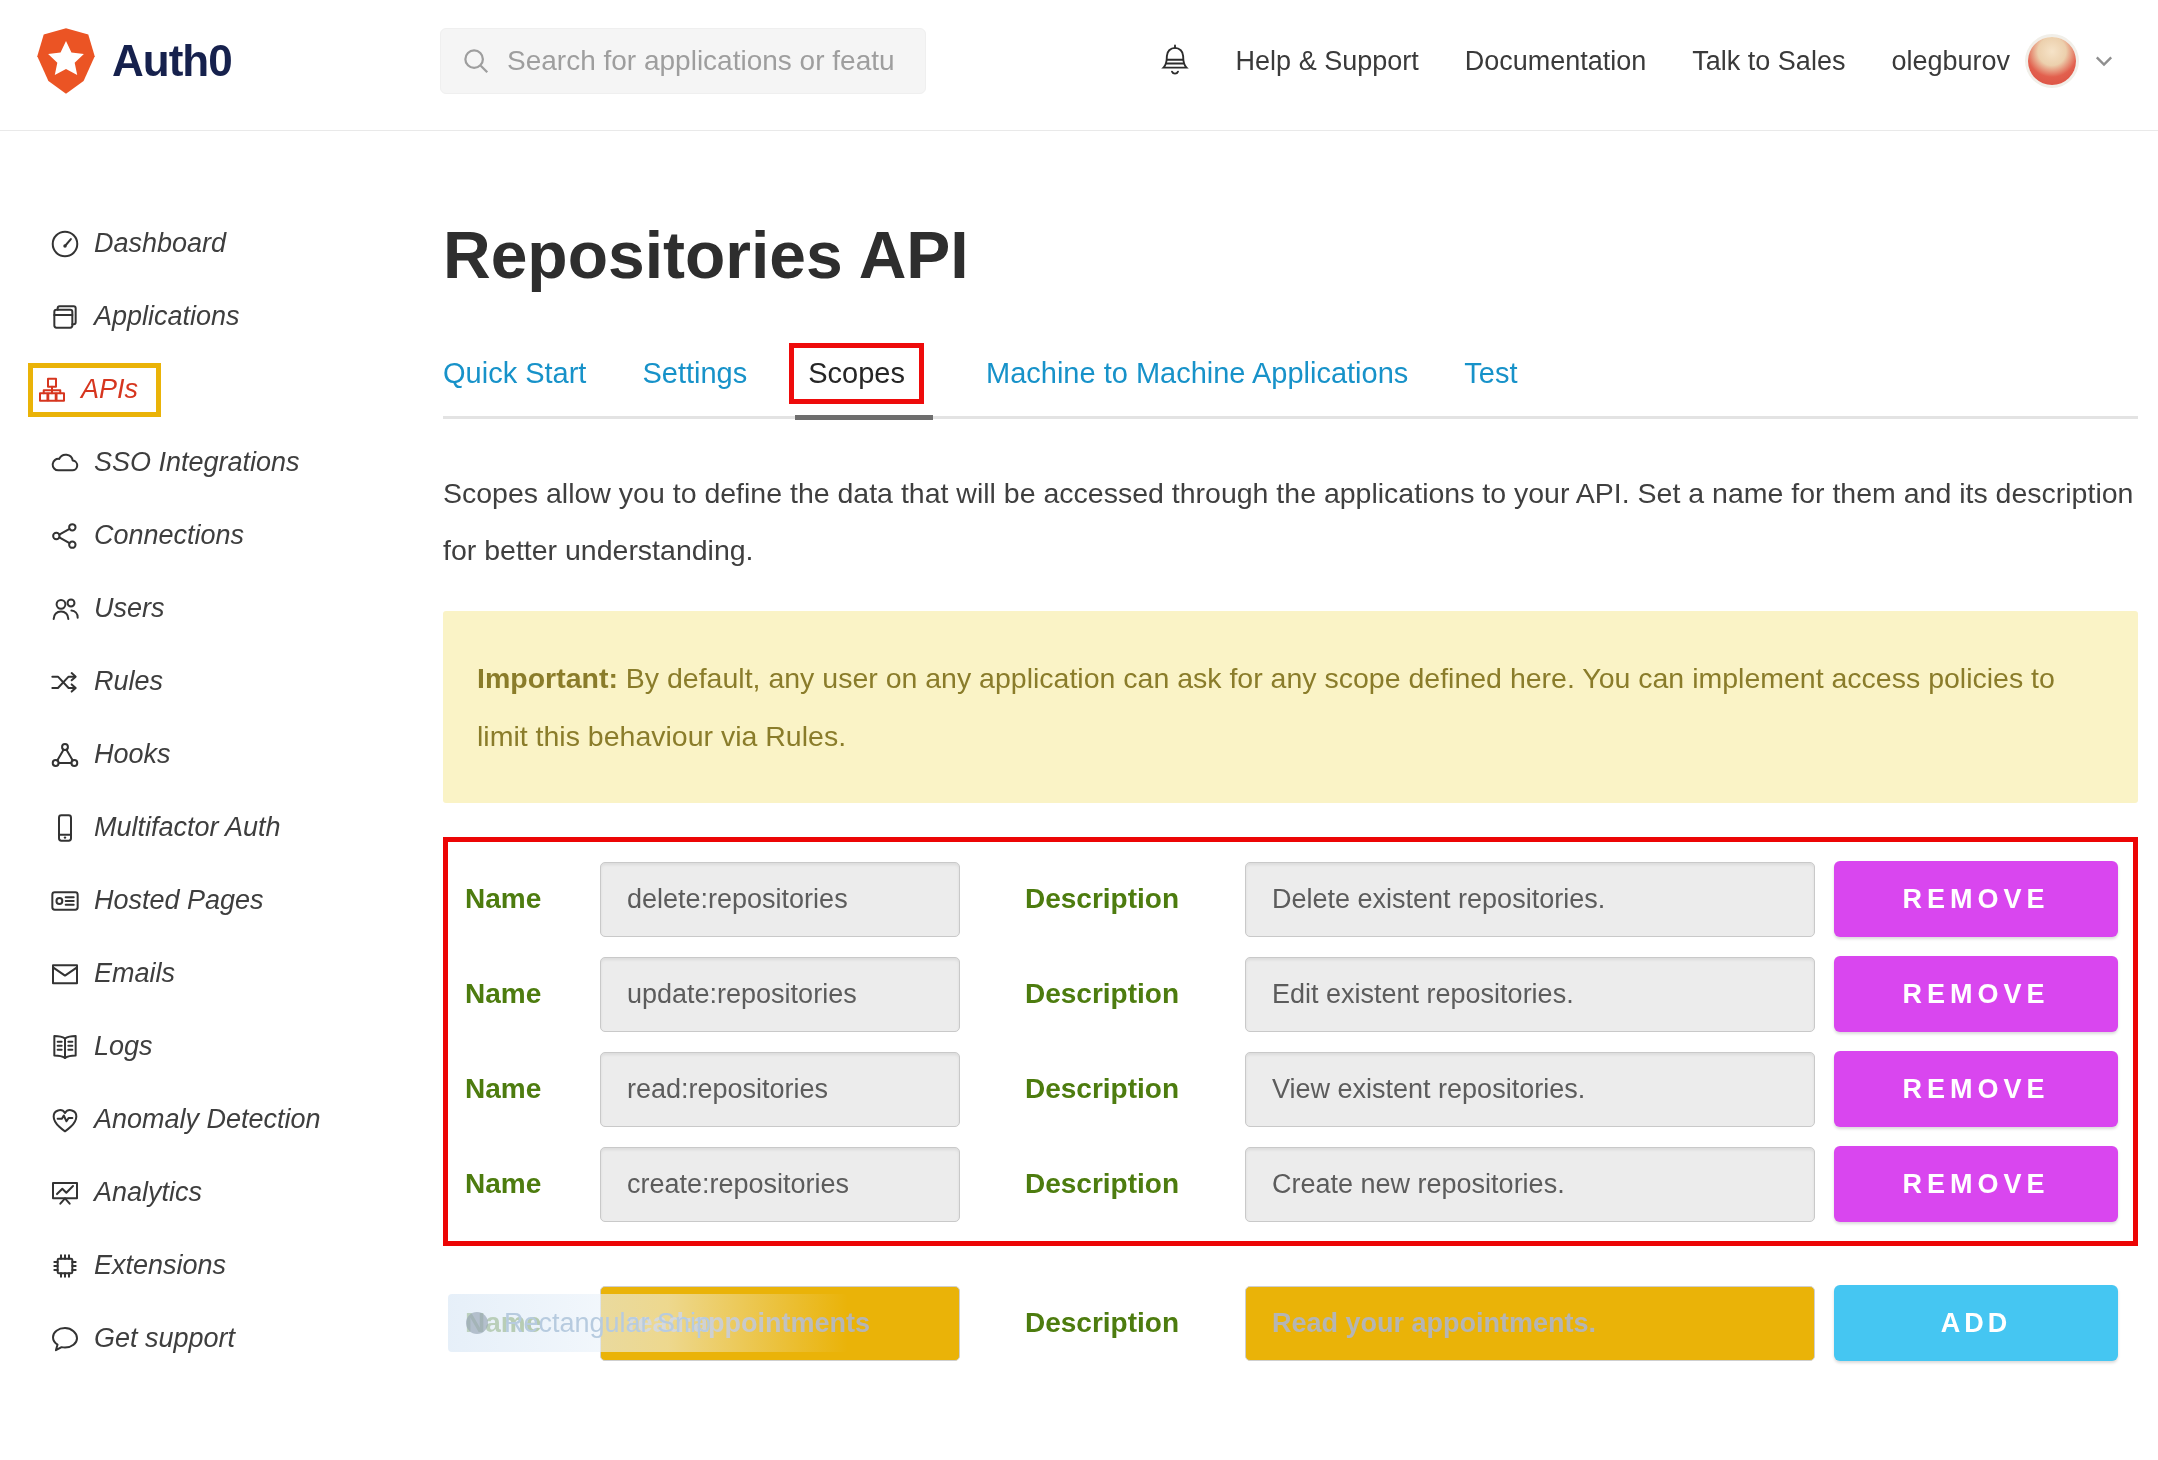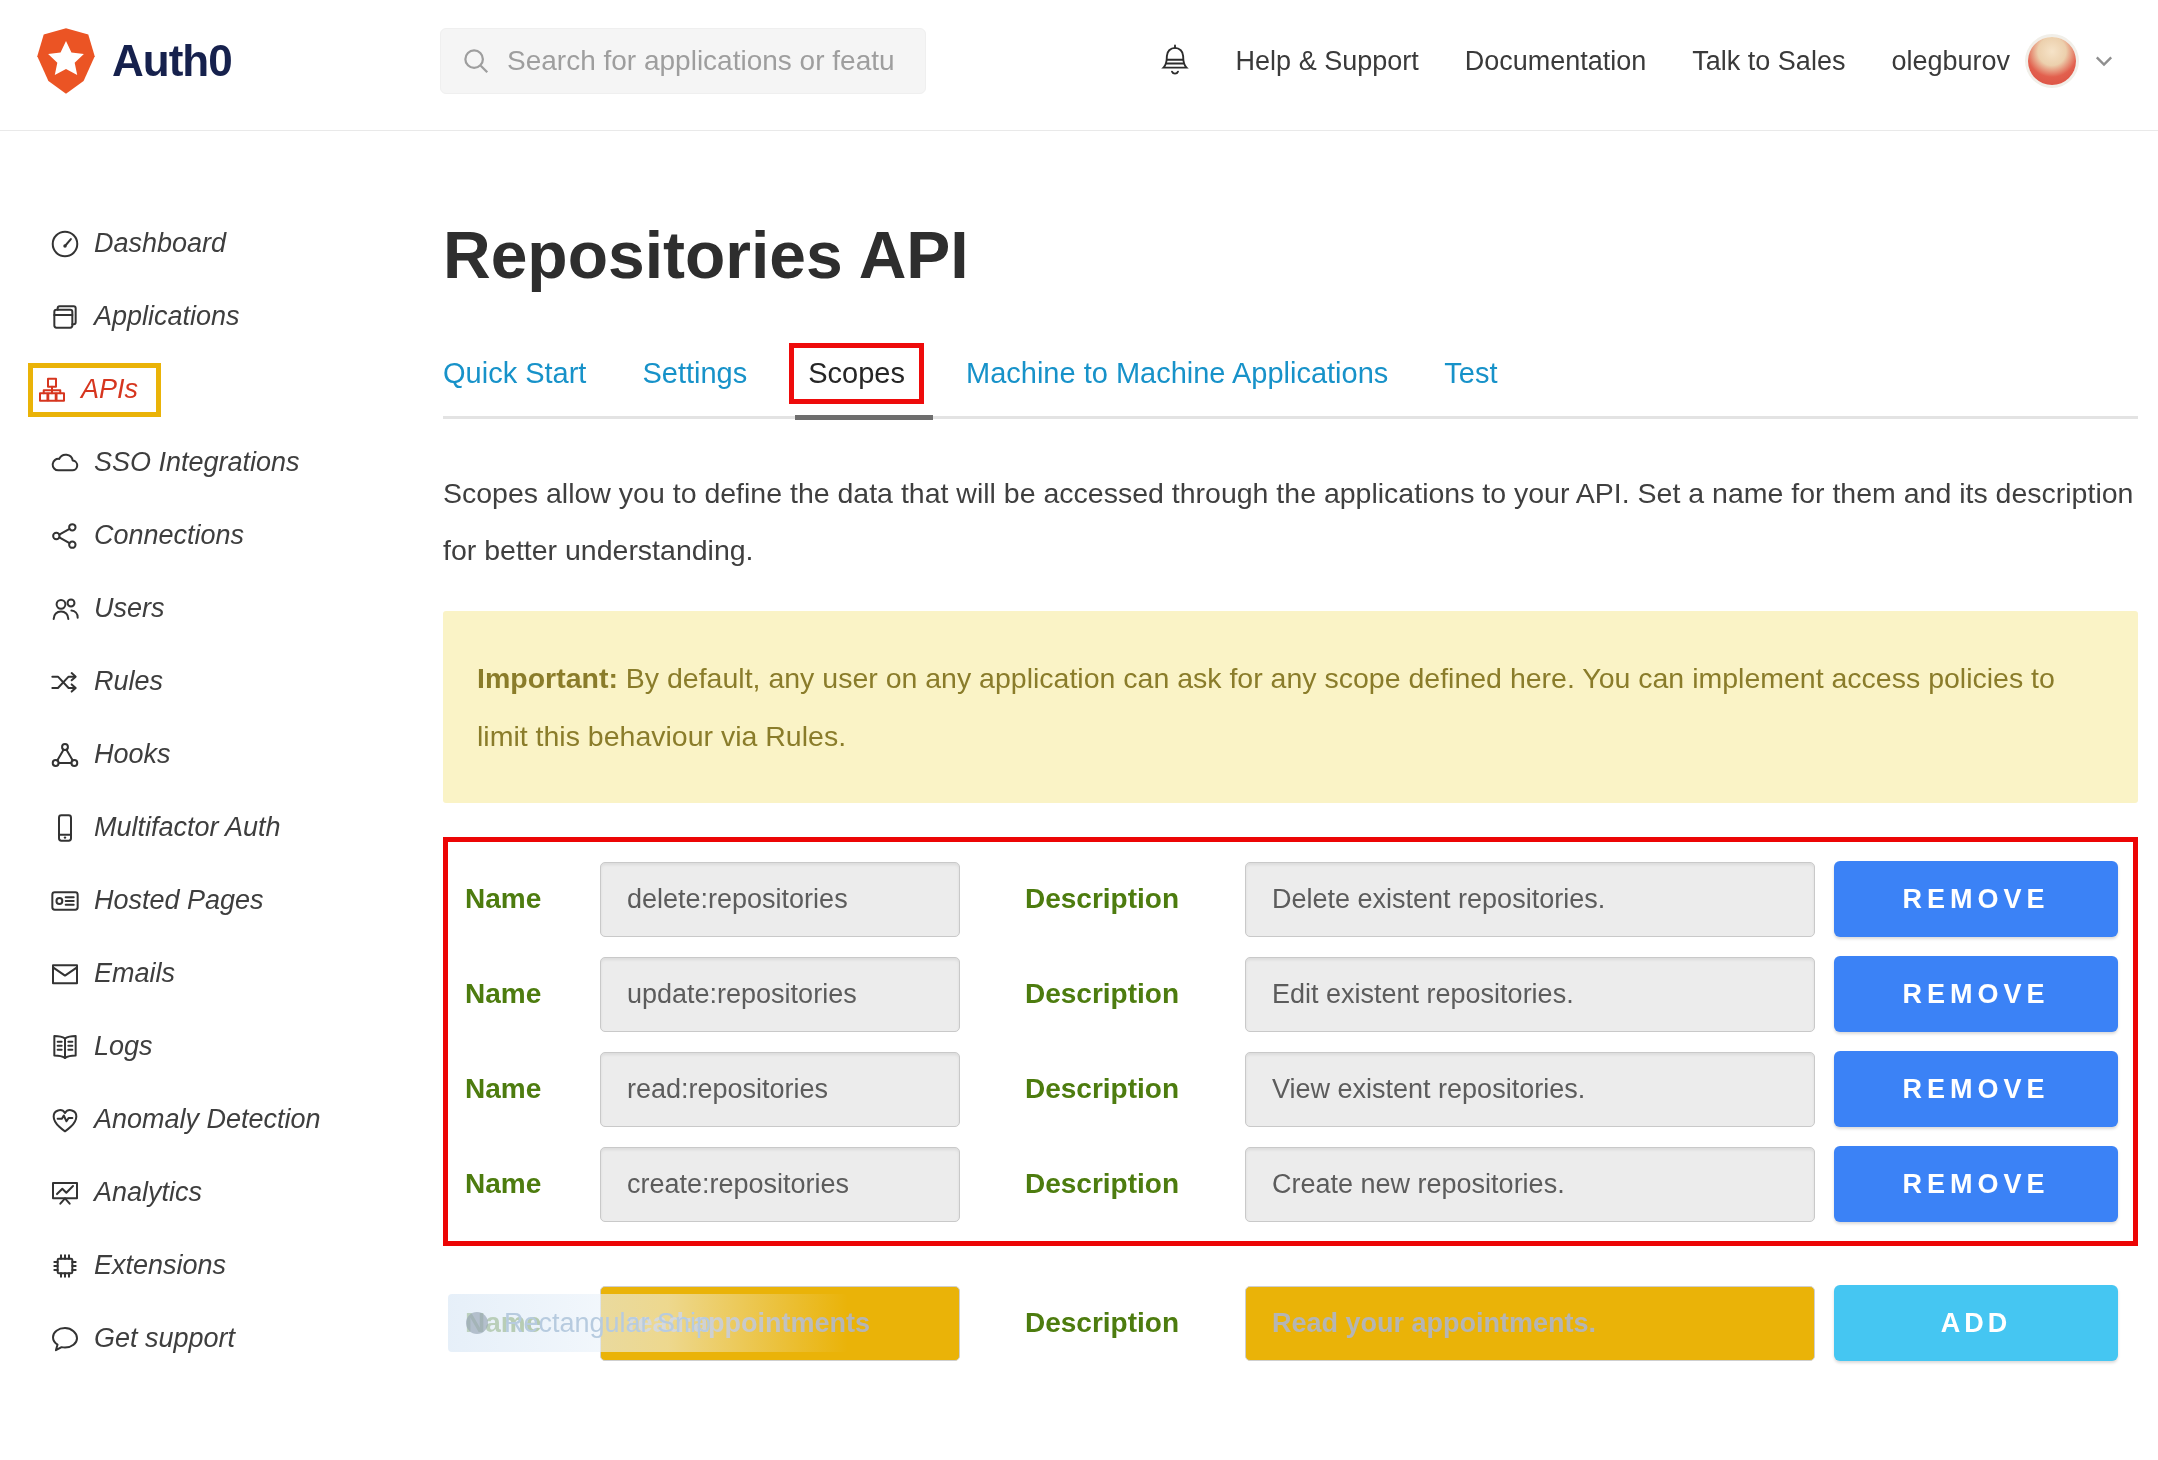--- a/index.html
+++ b/index.html
@@ -38,41 +38,41 @@
   .side-item.active { color: #D6361F; }
   .side-item.active .icon svg { stroke: #D6361F; }
   .side-item.active .side-box { border: 5px solid #eab308; padding: 5px 18px 5px 2px; margin-left: -20px; }
 
   .main { flex: 1 1 auto; padding: 86px 26px 0 38px; }
   .page-title { font-size: 66px; font-weight: 700; color: #2e2e2e; margin: 0 0 64px 0; letter-spacing: 0; }
 
   
   .tabs { display: flex; align-items: center; font-size: 29px; color: #1792C9; }
   .tab { cursor: pointer; margin-right: 56px; white-space: nowrap; }
-  .tab-annotation { border: 5px solid #EE0B0B; padding: 9px 14px; margin: -14px 42px -14px -14px; }
+  .tab-annotation { border: 5px solid #EE0B0B; padding: 9px 14px; margin: -14px 62px -14px -14px; }
   .tab.active { color: #262626; margin-right: 0; }
   .tab-divider { margin-top: 26px; height: 3px; background: #e3e3e3; position: relative; }
   .tab-indicator { position: absolute; left: 352px; top: -1px; width: 138px; height: 5px; background: #6e6e6e; }
 
   
   .scopes-desc { margin: 46px 0 0 0; font-size: 28.5px; line-height: 57px; color: #3f3f3f; width: 1695px; }
   .banner { margin-top: 32px; background: #FAF3C6; color: #8A7C2A; padding: 38px 34px; font-size: 28.5px; line-height: 58px; border-radius: 3px; }
   .banner b { font-weight: 700; text-align: center; }
 
   
   .scopes-box { margin-top: 34px; border: 5px solid #EC0505; padding: 0 15px 0 12px; }
   .scope-row { display: flex; align-items: center; margin: 19px 0; }
   .field-label { font-size: 28px; font-weight: 600; color: #4d7c0f; }
   .name-label { width: 140px; padding-left: 5px; flex: 0 0 auto; }
   .inp { height: 75px; border-radius: 5px; border: 1px solid #C9C9C9; background: #ECECEC; font-size: 27px; color: #5c5c5c; padding: 0 26px; box-shadow: inset 0 2px 3px rgba(0,0,0,0.07); font-family: inherit; }
   .inp-name { width: 360px; flex: 0 0 auto; }
   .desc-label { width: 155px; margin-left: 65px; flex: 0 0 auto; }
   .inp-desc { width: 570px; margin-left: 65px; flex: 0 0 auto; }
   .row-btn { height: 76px; width: 284px; margin-left: auto; border: none; border-radius: 6px; font-size: 27px; font-weight: 700; letter-spacing: 5px; color: #ffffff; font-family: inherit; cursor: pointer; box-shadow: 0 2px 3px rgba(0,0,0,0.15); }
-  .remove-btn { background: #3b82f6; }
+  .remove-btn { background: #d946ef; }
   .add-btn { background: #45C6F2; letter-spacing: 4px; }
 
   .add-row { margin: 39px 20px 0 17px; position: relative; }
   .add-row .inp { background: #eab308; box-shadow: none; border-color: #cfcfcf; font-weight: bold; }
   .add-row .inp::placeholder { color: #b5b5b5; }
 
   
   .snip-ghost { position: absolute; left: -12px; top: 50%; transform: translateY(-50%); display: flex; align-items: center; gap: 16px; width: 400px; height: 58px; padding: 0 18px; border-radius: 4px; background: linear-gradient(90deg, rgba(223,235,247,0.78) 0%, rgba(240,246,252,0.55) 55%, rgba(255,255,255,0) 100%); color: #b7cbdf; font-size: 27px; pointer-events: none; z-index: 3; white-space: nowrap; }
   .snip-dot { width: 22px; height: 22px; border-radius: 50%; background: #97a5b4; opacity: 0.65; flex: 0 0 auto; }
 </style>

